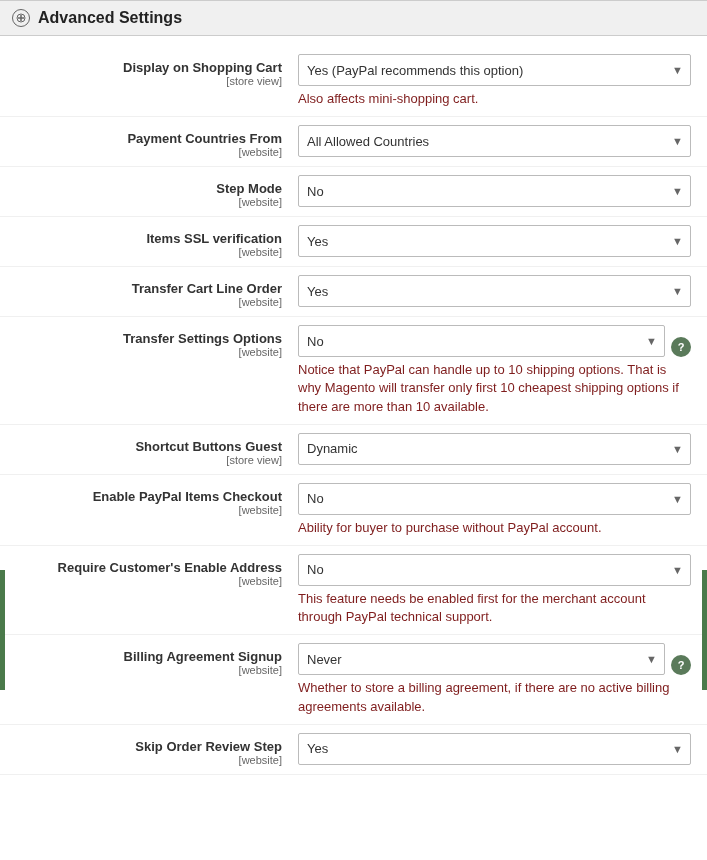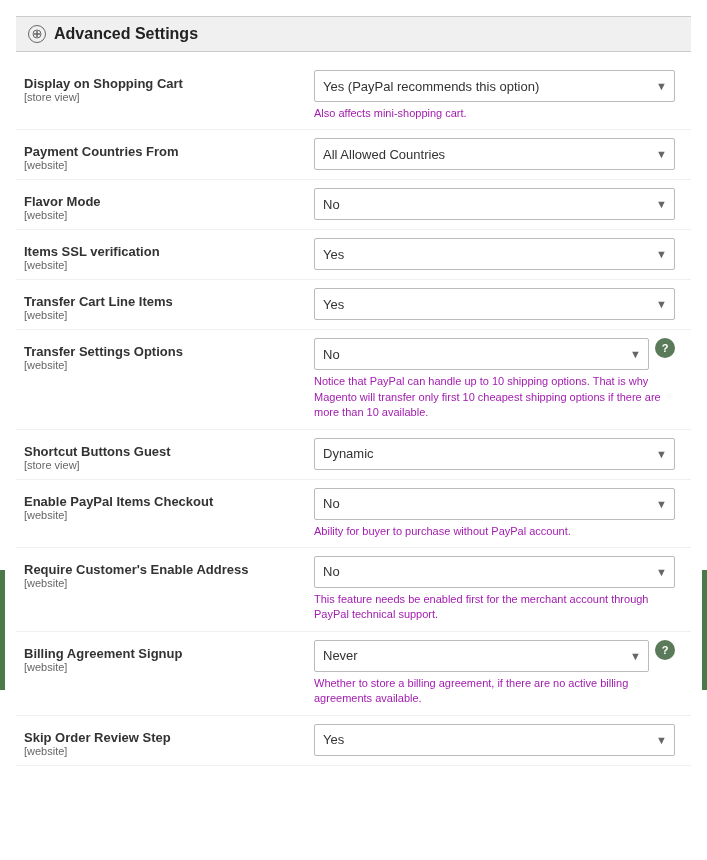--- a/index.html
+++ b/index.html
@@ -9,21 +9,21 @@
       background: #f5f5f5;
       color: #333;
       width: 707px;
       min-height: 860px;
     }
 
     .page-container {
       background: #fff;
       width: 707px;
       min-height: 860px;
-      padding: 16px;
+      padding: 0;
     }
 
     .section-header {
       display: flex;
       align-items: center;
       padding: 8px 12px;
       background: #f0f0f0;
       border-bottom: 1px solid #ccc;
       border-top: 1px solid #ccc;
       cursor: pointer;
@@ -56,20 +56,21 @@
     .setting-row {
       display: flex;
       align-items: flex-start;
       padding: 8px 16px 8px 8px;
       border-bottom: 1px solid #f0f0f0;
     }
 
     .setting-label-col {
       width: 290px;
       min-width: 290px;
+      text-align: right;
       padding-right: 16px;
       padding-top: 6px;
     }
 
     .setting-label {
       font-weight: bold;
       font-size: 13px;
       color: #333;
       display: block;
     }
@@ -82,21 +83,21 @@
 
     .setting-control-col {
       flex: 1;
       display: flex;
       flex-direction: column;
       gap: 4px;
     }
 
     .setting-control-row {
       display: flex;
-      align-items: flex-start;
+      align-items: flex-end;
       gap: 6px;
     }
 
     .select-wrapper {
       position: relative;
       flex: 1;
     }
 
     .setting-select {
       width: 100%;
@@ -131,22 +132,22 @@
       align-items: center;
       justify-content: center;
       color: #fff;
       font-size: 11px;
       font-weight: bold;
       cursor: pointer;
       flex-shrink: 0;
     }
 
     .setting-hint {
-      font-size: 11px;
-      color: #a21caf;
+      font-size: 13px;
+      color: #7f1d1d;
       line-height: 1.4;
     }
 
     .left-green-bar {
       position: fixed;
       left: 0;
       top: 570px;
       width: 5px;
       height: 120px;
       background: #4a7a4a;
@@ -196,21 +197,21 @@
           <span class="setting-scope">[website]</span>
         </div>
         <div class="setting-control-col">
           <div class="setting-control-row">
             <div class="select-wrapper"><select class="setting-select"><option value="All Allowed Countries">All Allowed Countries</option><option value="Specific Countries">Specific Countries</option></select><span class="select-arrow">▼</span></div>
           </div>
         </div>
       </div>
       <div class="setting-row">
         <div class="setting-label-col">
-          <span class="setting-label">Flavor Mode</span>
+          <span class="setting-label">Step Mode</span>
           <span class="setting-scope">[website]</span>
         </div>
         <div class="setting-control-col">
           <div class="setting-control-row">
             <div class="select-wrapper"><select class="setting-select"><option value="Yes">Yes</option><option value="No" selected="">No</option></select><span class="select-arrow">▼</span></div>
           </div>
         </div>
       </div>
       <div class="setting-row">
         <div class="setting-label-col">
@@ -218,21 +219,21 @@
           <span class="setting-scope">[website]</span>
         </div>
         <div class="setting-control-col">
           <div class="setting-control-row">
             <div class="select-wrapper"><select class="setting-select"><option value="Yes">Yes</option><option value="No">No</option></select><span class="select-arrow">▼</span></div>
           </div>
         </div>
       </div>
       <div class="setting-row">
         <div class="setting-label-col">
-          <span class="setting-label">Transfer Cart Line Items</span>
+          <span class="setting-label">Transfer Cart Line Order</span>
           <span class="setting-scope">[website]</span>
         </div>
         <div class="setting-control-col">
           <div class="setting-control-row">
             <div class="select-wrapper"><select class="setting-select"><option value="Yes">Yes</option><option value="No">No</option></select><span class="select-arrow">▼</span></div>
           </div>
         </div>
       </div>
       <div class="setting-row">
         <div class="setting-label-col">

